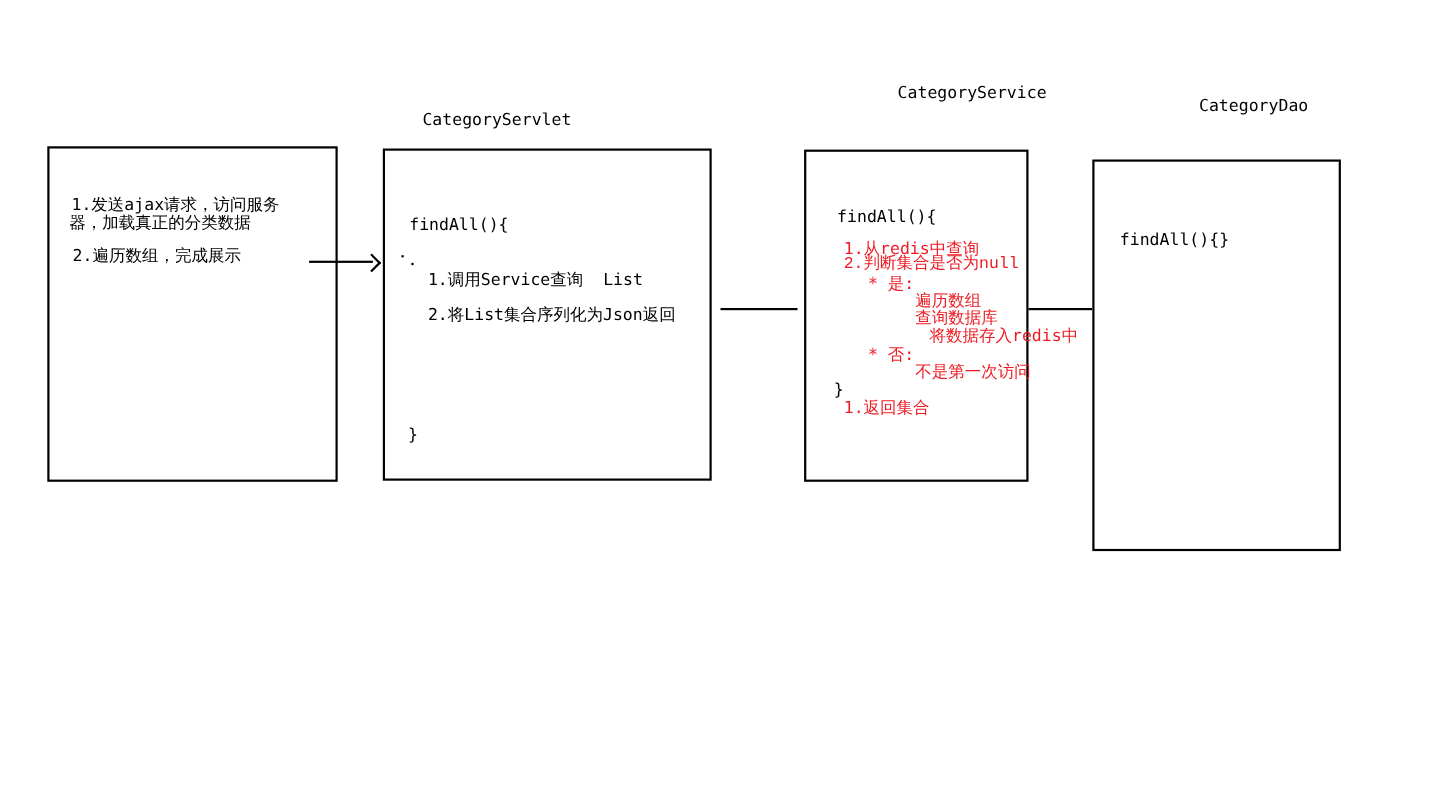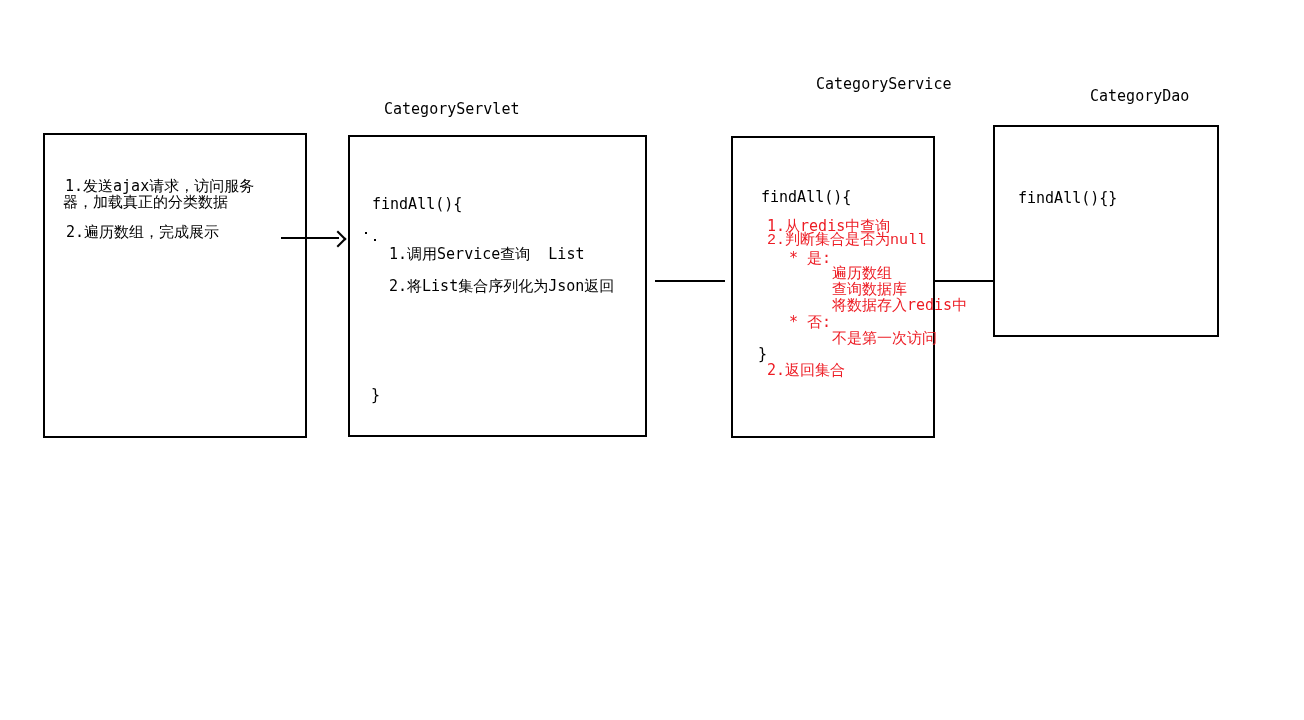--- a/index.html
+++ b/index.html
@@ -34,21 +34,21 @@
   
   #t-index{left:105px;top:93px;}
   #t-servlet{left:384px;top:100px;}
   #t-service{left:796px;top:75px;margin-left:20px;}
   #t-dao{left:1062px;top:87px;margin-left:28px;}
 
   
   #b-index{left:43px;top:133px;width:264px;height:305px;}
   #b-servlet{left:348px;top:135px;width:299px;height:302px;}
   #b-service{left:731px;top:136px;width:204px;height:302px;overflow:visible;}
-  #b-dao{left:993px;top:125px;width:226px;height:212px;}
+  #b-dao{left:993px;top:145px;width:226px;height:356px;}
 
   
   #b-index .l0{left:20px;top:43px;}
   #b-index .l1{left:18px;top:59px;}
   #b-index .l2{left:21px;top:89px;}
 
   
   #b-servlet .l0{left:22px;top:59px;}
   #b-servlet .l1{left:39px;top:109px;}
   #b-servlet .l2{left:39px;top:141px;}
@@ -56,21 +56,21 @@
   #b-servlet .d0{left:15px;top:95px;}
   #b-servlet .d1{left:24px;top:102px;}
 
   
   #b-service .l-open{left:28px;top:51px;}
   #b-service .r0{left:34px;top:80px;}
   #b-service .r1{left:34px;top:95px;font-family:Liberation Mono, monospace;}
   #b-service .r2{left:56px;top:112px;}
   #b-service .r3{left:99px;top:127px;}
   #b-service .r4{left:99px;top:143px;}
-  #b-service .r5{left:99px;top:159px;}
+  #b-service .r5{left:112px;top:159px;}
   #b-service .r6{left:56px;top:176px;}
   #b-service .r7{left:99px;top:192px;}
   #b-service .l-close{left:25px;top:208px;}
   #b-service .r8{left:34px;top:224px;}
 
   
   #b-dao .l0{left:23px;top:63px;}
 
   
   #conn1-shaft{left:281px;top:237px;width:58px;}
@@ -111,21 +111,21 @@
     <div class="line l-open">findAll(){</div>
     <div class="line red r0">1.从redis中查询</div>
     <div class="line red r1">2.判断集合是否为null</div>
     <div class="line red r2">* 是:</div>
     <div class="line red r3">遍历数组</div>
     <div class="line red r4">查询数据库</div>
     <div class="line red r5">将数据存入redis中</div>
     <div class="line red r6">* 否:</div>
     <div class="line red r7">不是第一次访问</div>
     <div class="line l-close">}</div>
-    <div class="line red r8">2.返回集合</div>
+    <div class="line red r8">1.返回集合</div>
   </div>
 
   <div class="hline" id="conn3"></div>
 
   <div class="box" id="b-dao">
     <div class="line l0">findAll(){}</div>
   </div>
 
 </div>
 

